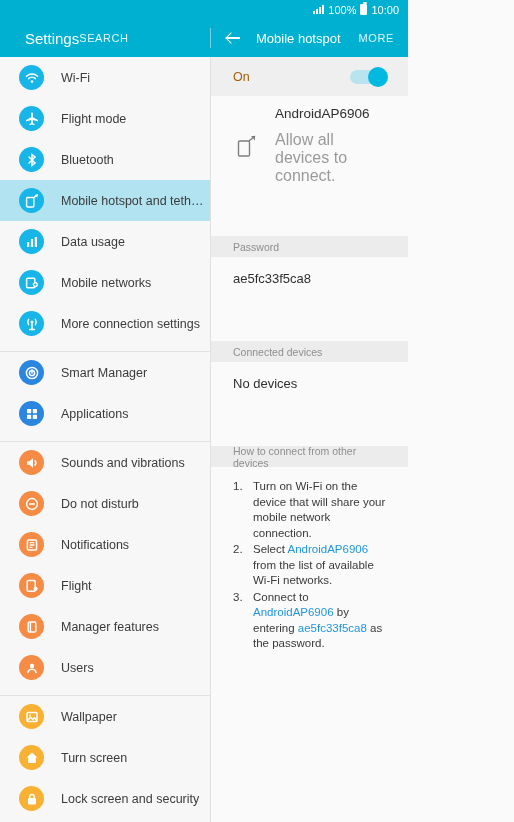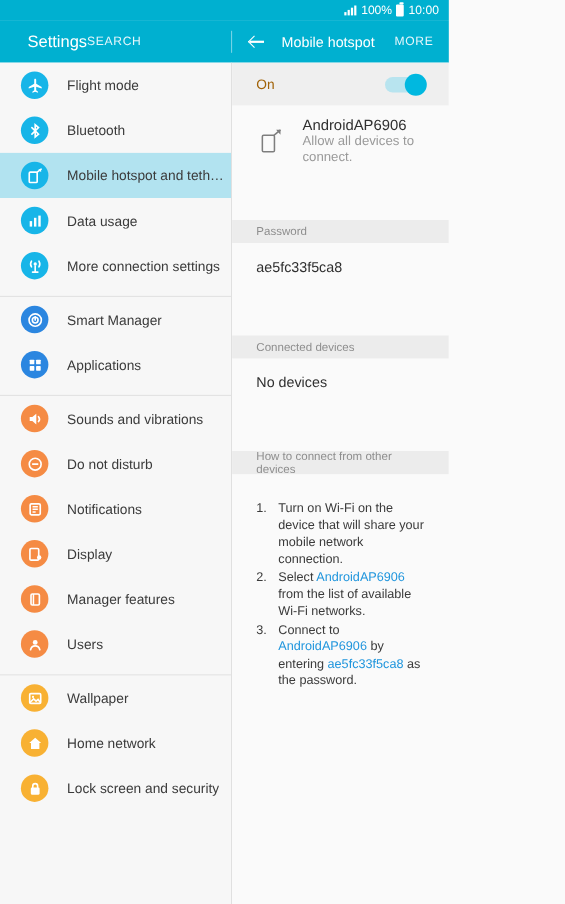--- a/index.html
+++ b/index.html
@@ -54,26 +54,26 @@
   
   .content { flex: 1; background: #fafafa; overflow: hidden; }
   .toggle-row { height: 39px; background: #efefef; display: flex; align-items: center; justify-content: space-between; padding: 0 22px 0 22px; }
   .toggle-label { font-size: 12.5px; color: #a16207; }
   .switch { position: relative; width: 36px; height: 14px; border-radius: 7px; background: #b8e4ef; }
   .switch .knob { position: absolute; right: -2px; top: -3px; width: 20px; height: 20px; border-radius: 50%; background: #00b8e0; }
 
   .ap-row { background: #fafafa; display: flex; align-items: center; gap: 16px; padding: 10px 22px 11px 24px; }
   .ap-ico { width: 24px; height: 26px; flex: 0 0 24px; display:flex; align-items:center; justify-content:center; }
   .ap-name { font-size: 13.5px; color: #303030; }
-  .ap-sub { font-size: 12px; color: #9a9a9a; margin-top: 0; }
+  .ap-sub { font-size: 16px; color: #9a9a9a; margin-top: 10px; }
 
   .sec-head { background: #ececec; font-size: 10.5px; color: #8e8e8e; padding: 5px 22px 5px 22px; height: 21px; display:flex; align-items:center;margin-top:40px; }
   .val-row { background: #fafafa; font-size: 13px; color: #2f2f2f; padding: 14px 22px 15px 22px; }
 
-  .howto { padding: 24px 20px 0 22px; }
+  .howto { padding: 12px 20px 0 22px; }
   .howto ol { list-style: none; counter-reset: step; }
   .howto li { counter-increment: step; position: relative; padding-left: 20px; font-size: 11.5px; line-height: 15.5px; color: #3a3a3a; margin-bottom: 1px; }
   .howto li::before { content: counter(step) "."; position: absolute; left: 0; top: 0; color: #3a3a3a; }
   .lnk { color: #2196dd; }
 </style>
 </head>
 <body>
 
 <div class="screen">
 
@@ -102,20 +102,30 @@
     </div>
   </div>
 
   <div class="body">
 
     <div class="sidebar" id="sidebar">
         <div class="group">
           <div class="srow">
             <span class="sico" style="background: rgb(23, 181, 232);">
               <svg width="16" height="16" viewBox="0 0 16 16">
+                <path d="M2.5 6.2a8 8 0 0 1 11 0" fill="none" stroke="#fff" stroke-width="1.5" stroke-linecap="round"></path>
+                <path d="M4.6 8.6a5 5 0 0 1 6.8 0" fill="none" stroke="#fff" stroke-width="1.5" stroke-linecap="round"></path>
+                <circle cx="8" cy="11.6" r="1.3" fill="#fff"></circle>
+              </svg>
+            </span>
+            <span class="slabel">Wi-Fi</span>
+          </div>
+          <div class="srow">
+            <span class="sico" style="background: rgb(23, 181, 232);">
+              <svg width="16" height="16" viewBox="0 0 16 16">
                 <path d="M8 1.6c.6 0 .9.5.9 1.2v3.4l5 2.9v1.3l-5-1.5v3.2l1.7 1.2v1l-2.6-.8-2.6.8v-1L7.1 12V8.9l-5 1.5V9.1l5-2.9V2.8c0-.7.3-1.2.9-1.2z" fill="#fff"></path>
               </svg>
             </span>
             <span class="slabel">Flight mode</span>
           </div>
           <div class="srow">
             <span class="sico" style="background: rgb(23, 181, 232);">
               <svg width="16" height="16" viewBox="0 0 16 16">
                 <path d="M5 5l6 6-3 2.5V2.5L11 5l-6 6" fill="none" stroke="#fff" stroke-width="1.5" stroke-linecap="round"></path>
               </svg>
@@ -134,20 +144,30 @@
           </div>
           <div class="srow">
             <span class="sico" style="background: rgb(23, 181, 232);">
               <svg width="16" height="16" viewBox="0 0 16 16">
                 <rect x="3" y="8" width="2.2" height="5" fill="#fff"></rect>
                 <rect x="6.9" y="5" width="2.2" height="8" fill="#fff"></rect>
                 <rect x="10.8" y="3" width="2.2" height="10" fill="#fff"></rect>
               </svg>
             </span>
             <span class="slabel">Data usage</span>
+          </div>
+          <div class="srow">
+            <span class="sico" style="background: rgb(23, 181, 232);">
+              <svg width="16" height="16" viewBox="0 0 16 16">
+                <rect x="2.6" y="3.2" width="8.2" height="9.6" rx="1" fill="none" stroke="#fff" stroke-width="1.5" stroke-linecap="round"></rect>
+                <circle cx="11.4" cy="9.6" r="2.6" fill="#fff"></circle>
+                <path d="M10.3 9.6h2.2M11.4 8.5v2.2" stroke="#17b5e8" stroke-width="1.1"></path>
+              </svg>
+            </span>
+            <span class="slabel">Mobile networks</span>
           </div>
           <div class="srow">
             <span class="sico" style="background: rgb(23, 181, 232);">
               <svg width="16" height="16" viewBox="0 0 16 16">
                 <circle cx="8" cy="6" r="1.5" fill="#fff"></circle>
                 <path d="M4.6 3.4a5 5 0 0 0 0 5.2M11.4 3.4a5 5 0 0 1 0 5.2" fill="none" stroke="#fff" stroke-width="1.5" stroke-linecap="round"></path>
                 <path d="M8 7.8v5.6M5.6 13.4h4.8" fill="none" stroke="#fff" stroke-width="1.5" stroke-linecap="round"></path>
               </svg>
             </span>
             <span class="slabel">More connection settings</span>
@@ -204,21 +224,21 @@
             </span>
             <span class="slabel">Notifications</span>
           </div>
           <div class="srow">
             <span class="sico" style="background: rgb(245, 139, 68);">
               <svg width="16" height="16" viewBox="0 0 16 16">
                 <rect x="3.2" y="2.6" width="8" height="10.6" rx="1.1" fill="none" stroke="#fff" stroke-width="1.5" stroke-linecap="round"></rect>
                 <circle cx="11.6" cy="10.8" r="2" fill="#fff"></circle>
               </svg>
             </span>
-            <span class="slabel">Display</span>
+            <span class="slabel">Flight</span>
           </div>
           <div class="srow">
             <span class="sico" style="background: rgb(245, 139, 68);">
               <svg width="16" height="16" viewBox="0 0 16 16">
                 <rect x="4.2" y="3" width="7.6" height="10" rx="1.2" fill="none" stroke="#fff" stroke-width="1.5" stroke-linecap="round"></rect>
                 <path d="M6.4 3v10" stroke="#fff" stroke-width="1.4"></path>
               </svg>
             </span>
             <span class="slabel">Manager features</span>
           </div>
@@ -242,21 +262,21 @@
               </svg>
             </span>
             <span class="slabel">Wallpaper</span>
           </div>
           <div class="srow">
             <span class="sico" style="background: rgb(248, 177, 51);">
               <svg width="16" height="16" viewBox="0 0 16 16">
                 <path d="M8 2.6 L13.4 7.4 H11.8 V13 H4.2 V7.4 H2.6 Z" fill="#fff"></path>
               </svg>
             </span>
-            <span class="slabel">Home network</span>
+            <span class="slabel">Turn screen</span>
           </div>
           <div class="srow">
             <span class="sico" style="background: rgb(248, 177, 51);">
               <svg width="16" height="16" viewBox="0 0 16 16">
                 <rect x="4" y="7" width="8" height="6.4" rx="1" fill="#fff"></rect>
                 <path d="M5.8 7V5.6a2.2 2.2 0 0 1 4.4 0V7" fill="none" stroke="#fff" stroke-width="1.5" stroke-linecap="round"></path>
               </svg>
             </span>
             <span class="slabel">Lock screen and security</span>
           </div>

